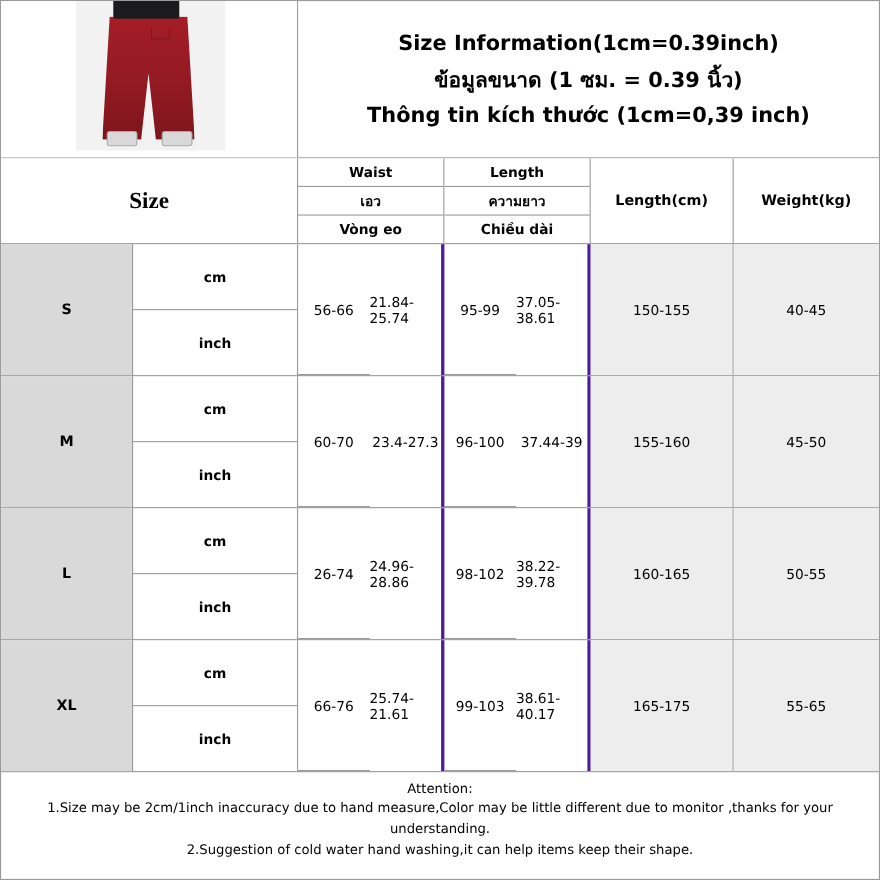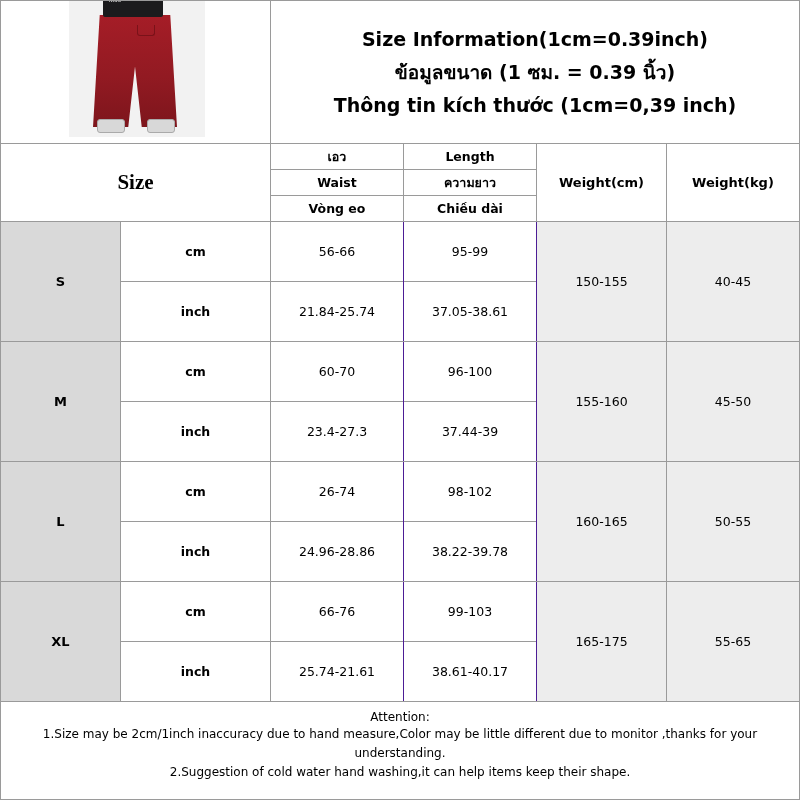--- a/index.html
+++ b/index.html
@@ -211,24 +211,24 @@
     justify-content: center;
     font-weight: bold;
     font-size: 12.5px;
     border-bottom: 1px solid #9a9a9a;
     box-sizing: border-box;
   }
   .unit-col .u:last-child { border-bottom: none; }
 
   .val-col {
     width: 133px;
-    border-right: 1px solid #4c1d95;
-    box-sizing: border-box;
-    display: flex;
-    flex-direction: column;
+    border-right: 3px solid #4c1d95;
+    box-sizing: border-box;
+    display: flex;
+    flex-direction: row;
   }
   .val-col .v {
     flex: 1;
     display: flex;
     align-items: center;
     justify-content: center;
     font-size: 12.5px;
     border-bottom: 1px solid #9a9a9a;
     box-sizing: border-box;
   }
@@ -285,30 +285,30 @@
     <div class="header-title-cell">
       <div class="line">Size Information(1cm=0.39inch)</div>
       <div class="line">ข้อมูลขนาด (1 ซม. = 0.39 นิ้ว)</div>
       <div class="line">Thông tin kích thước (1cm=0,39 inch)</div>
     </div>
   </div>
 
   <div class="colhead-row">
     <div class="cell c-size">Size</div>
     <div class="stackcol" style="width:133px;">
+      <div class="sub">Waist</div>
       <div class="sub thai">เอว</div>
-      <div class="sub">Waist</div>
       <div class="sub">Vòng eo</div>
     </div>
     <div class="stackcol" style="width:133px;">
       <div class="sub">Length</div>
       <div class="sub thai">ความยาว</div>
       <div class="sub">Chiều dài</div>
     </div>
-    <div class="cell c-height">Weight(cm)</div>
+    <div class="cell c-height">Length(cm)</div>
     <div class="cell c-weight">Weight(kg)</div>
   </div>
 
   <div class="data-row">
     <div class="size-cell">S</div>
     <div class="unit-col">
       <div class="u">cm</div>
       <div class="u">inch</div>
     </div>
     <div class="val-col">

